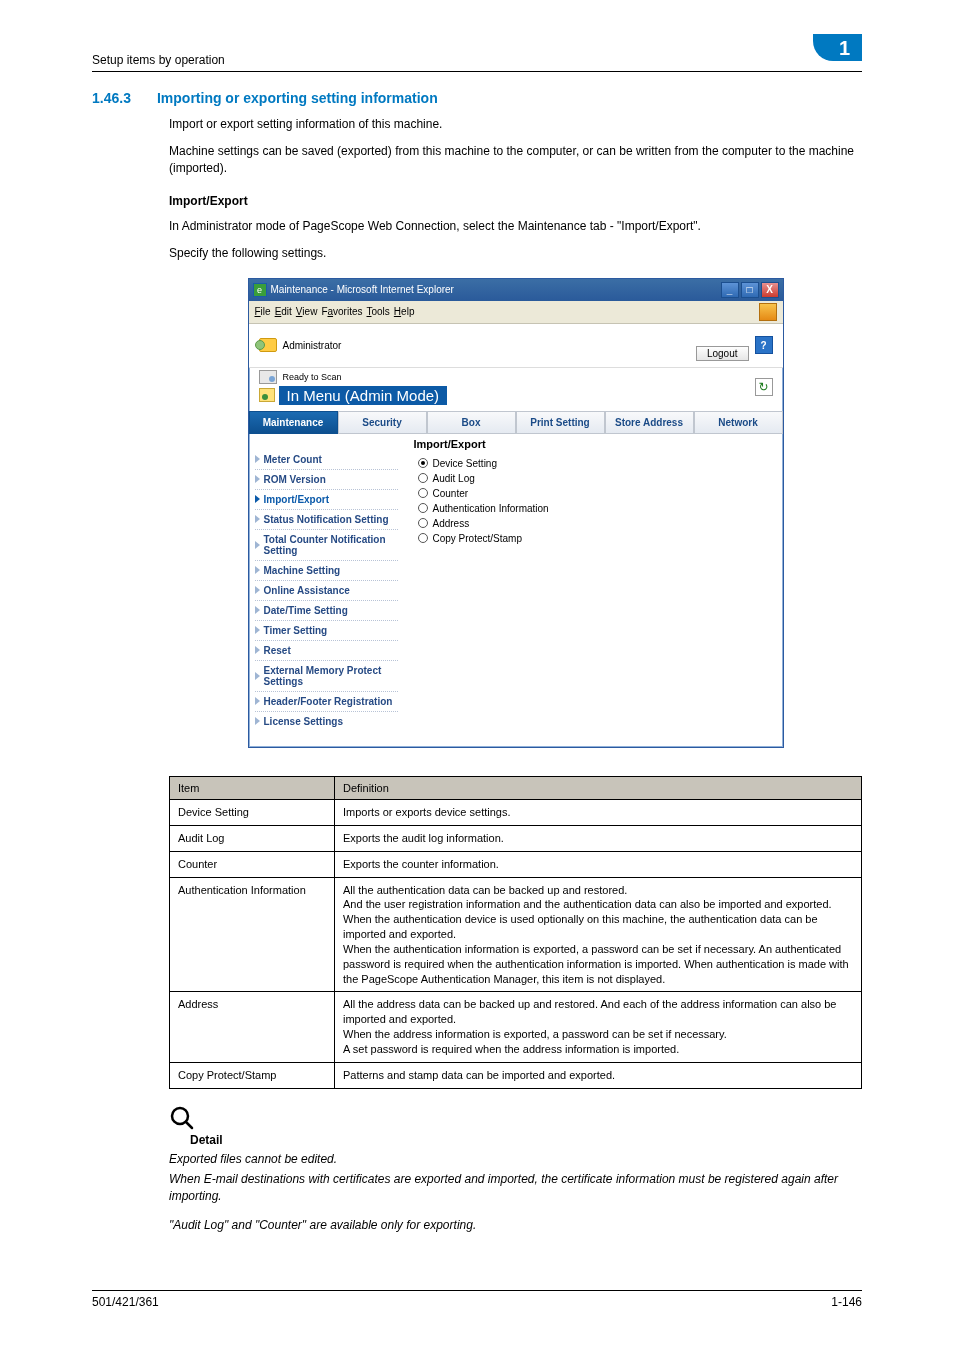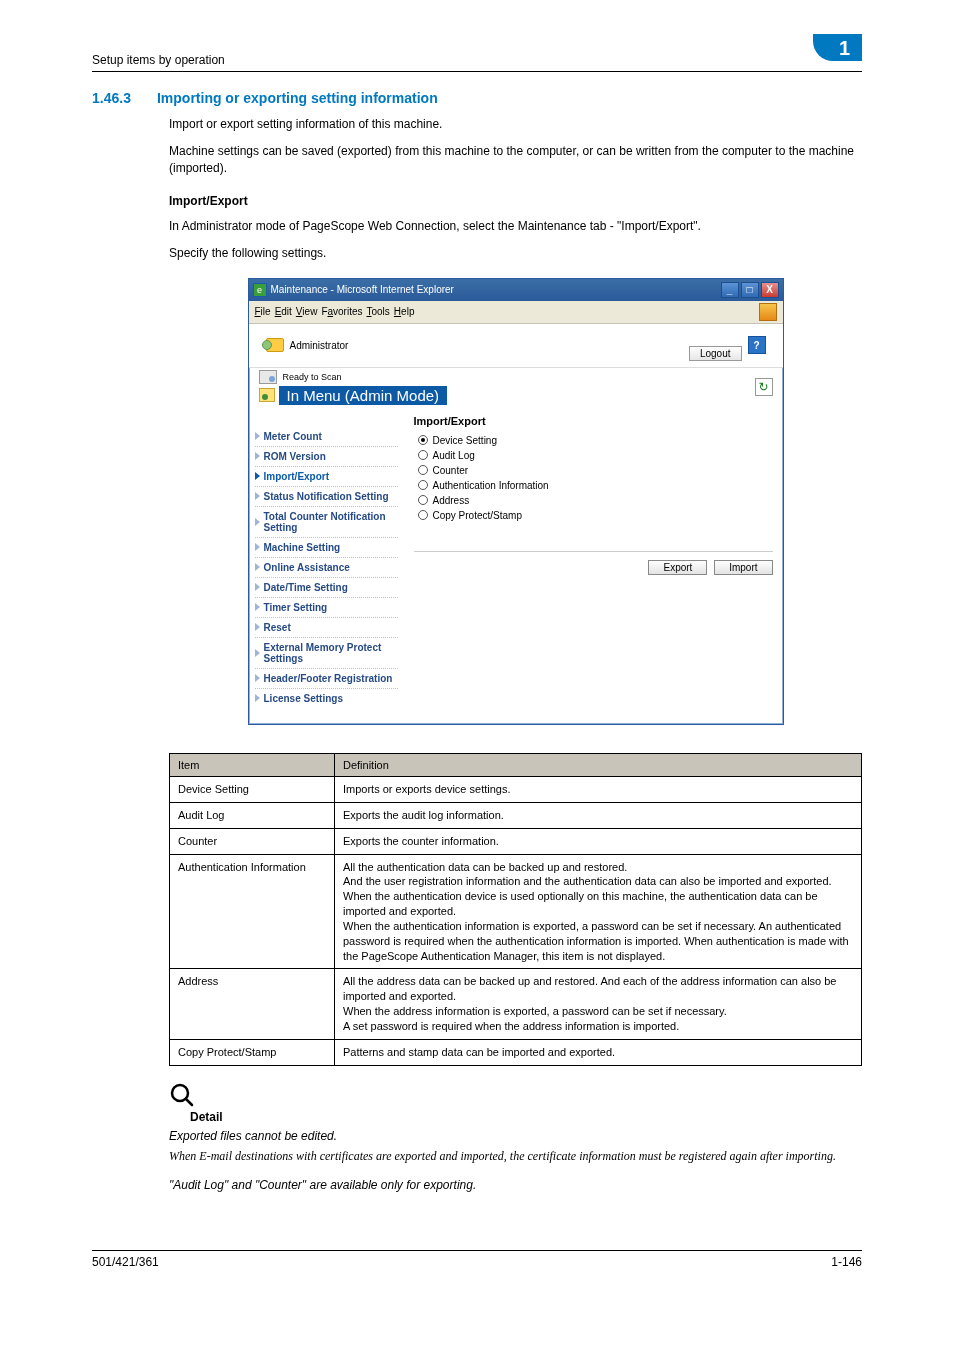--- a/index.html
+++ b/index.html
@@ -35,21 +35,21 @@
     .ie-titlebuttons { display: flex; gap: 2px; }
     .ie-tb { width: 18px; height: 16px; display: inline-flex; align-items: center; justify-content: center; border: 1px solid #1c4f8f; font-size: 10px; font-weight: bold; }
     .ie-min { background: linear-gradient(#5d93d6,#2f6ab3); color:#fff; }
     .ie-max { background: linear-gradient(#5d93d6,#2f6ab3); color:#fff; }
     .ie-close { background: linear-gradient(#e79090,#cb3b2e); color:#fff; }
     .ie-menubar { display: flex; align-items: center; gap: 4px; padding: 2px 6px; background: #ece9d8; color: #000; border-bottom: 1px solid #c6c3b3; }
     .ie-menubar span u { text-decoration: underline; }
     .ie-menubar .spacer { flex:1; }
     .ie-logo { width: 18px; height: 18px; background: linear-gradient(#f8c34b,#e58a15); border: 1px solid #b36f0e; }
 
-    .app-band1 { display:flex; align-items:center; padding: 6px 17px; background: #fff; border-bottom: 1px solid #ddd; }
+    .app-band1 { display:flex; align-items:center; padding: 6px 10px; background: #fff; border-bottom: 1px solid #ddd; }
     .admin-icon { width: 18px; height: 14px; background: #ffcc44; border-radius: 2px; border: 1px solid #d09a10; margin-right: 6px; position: relative; }
     .admin-icon:after { content:""; position:absolute; left:-5px; top:1px; width:8px; height:8px; background:#8fc47a; border-radius:50%; border:1px solid #5e9a4a;}
     .admin-label { font-size: 10px; color: #000; }
     .logout-btn { margin-left:auto; background:linear-gradient(#fefefe,#e6e6e6); border:1px solid #999; padding:1px 10px; font-size:10px;margin-top:16px; }
     .help-box { width:18px; height:18px; background:#2a73c7; color:#fff; border:1px solid #14519e; margin-left: 6px; display:inline-flex; align-items:center; justify-content:center; font-weight:bold;}
     .app-band2 { display:flex; align-items:center; padding: 2px 10px 6px 10px; gap:6px; position:relative;}
     .scan-icon { width:18px;height:14px;background:#e8e8e8;border:1px solid #999;position:relative;}
     .scan-icon:after{content:"";position:absolute;right:1px;bottom:1px;width:6px;height:6px;border-radius:50%;background:#7aa5d6;}
     .scan-col { display:flex; flex-direction:column; gap:2px;}
     .ready-row{display:flex;align-items:center;gap:6px;}
@@ -153,20 +153,28 @@
           <span class="scan-icon"></span>
           <span class="ready-text">Ready to Scan</span>
         </div>
         <div class="menu-row">
           <span class="menu-icon"></span>
           <span class="menu-pill">In Menu (Admin Mode)</span>
         </div>
       </div>
       <span class="refresh-box">↻</span>
     </div>
+    <div class="tabs-row">
+      <div class="tab active">Maintenance</div>
+      <div class="tab">Security</div>
+      <div class="tab">Box</div>
+      <div class="tab">Print Setting</div>
+      <div class="tab">Store Address</div>
+      <div class="tab">Network</div>
+    </div>
     <div class="app-body">
       <div class="sidebar">
         <div class="s-item">
               <span class="s-tri"></span>
               <span>Meter Count</span>
             </div>
         <div class="s-item">
               <span class="s-tri"></span>
               <span>ROM Version</span>
             </div>
@@ -234,24 +242,20 @@
               <span>Authentication Information</span>
             </div>
         <div class="radio-row">
               <span class="radio-dot"></span>
               <span>Address</span>
             </div>
         <div class="radio-row">
               <span class="radio-dot"></span>
               <span>Copy Protect/Stamp</span>
             </div>
-        <div class="btn-row">
-          <button class="exp-btn">Export</button>
-          <button class="exp-btn">Import</button>
-        </div>
       </div>
     </div>
   </div>
 </div>
 
 <table class="def-table">
   <thead>
     <tr>
       <th class="c1">Item</th>
       <th>Definition</th>
@@ -286,21 +290,21 @@
 </table>
 
 <div class="detail-icon">
   <svg width="26" height="26" viewBox="0 0 26 26" aria-hidden="true">
     <circle cx="11" cy="11" r="8" fill="none" stroke="#000" stroke-width="2.5"></circle>
     <line x1="17" y1="17" x2="23" y2="23" stroke="#000" stroke-width="2.5" stroke-linecap="round"></line>
   </svg>
 </div>
 <p class="detail-label">Detail</p>
 <p class="detail-note">Exported files cannot be edited.</p>
-<p class="detail-note" style="font-family:Liberation Serif, serif;">When E-mail destinations with certificates are exported and imported, the certificate information must be registered again after importing.</p>
+<p class="detail-note" style="">When E-mail destinations with certificates are exported and imported, the certificate information must be registered again after importing.</p>
 <p class="detail-note" style="margin-top:12px;">"Audit Log" and "Counter" are available only for exporting.</p>
 
 <div class="footer-rule"></div>
 <div class="footer-row">
   <span>501/421/361</span>
   <span>1-146</span>
 </div>
 
 </div>
 

